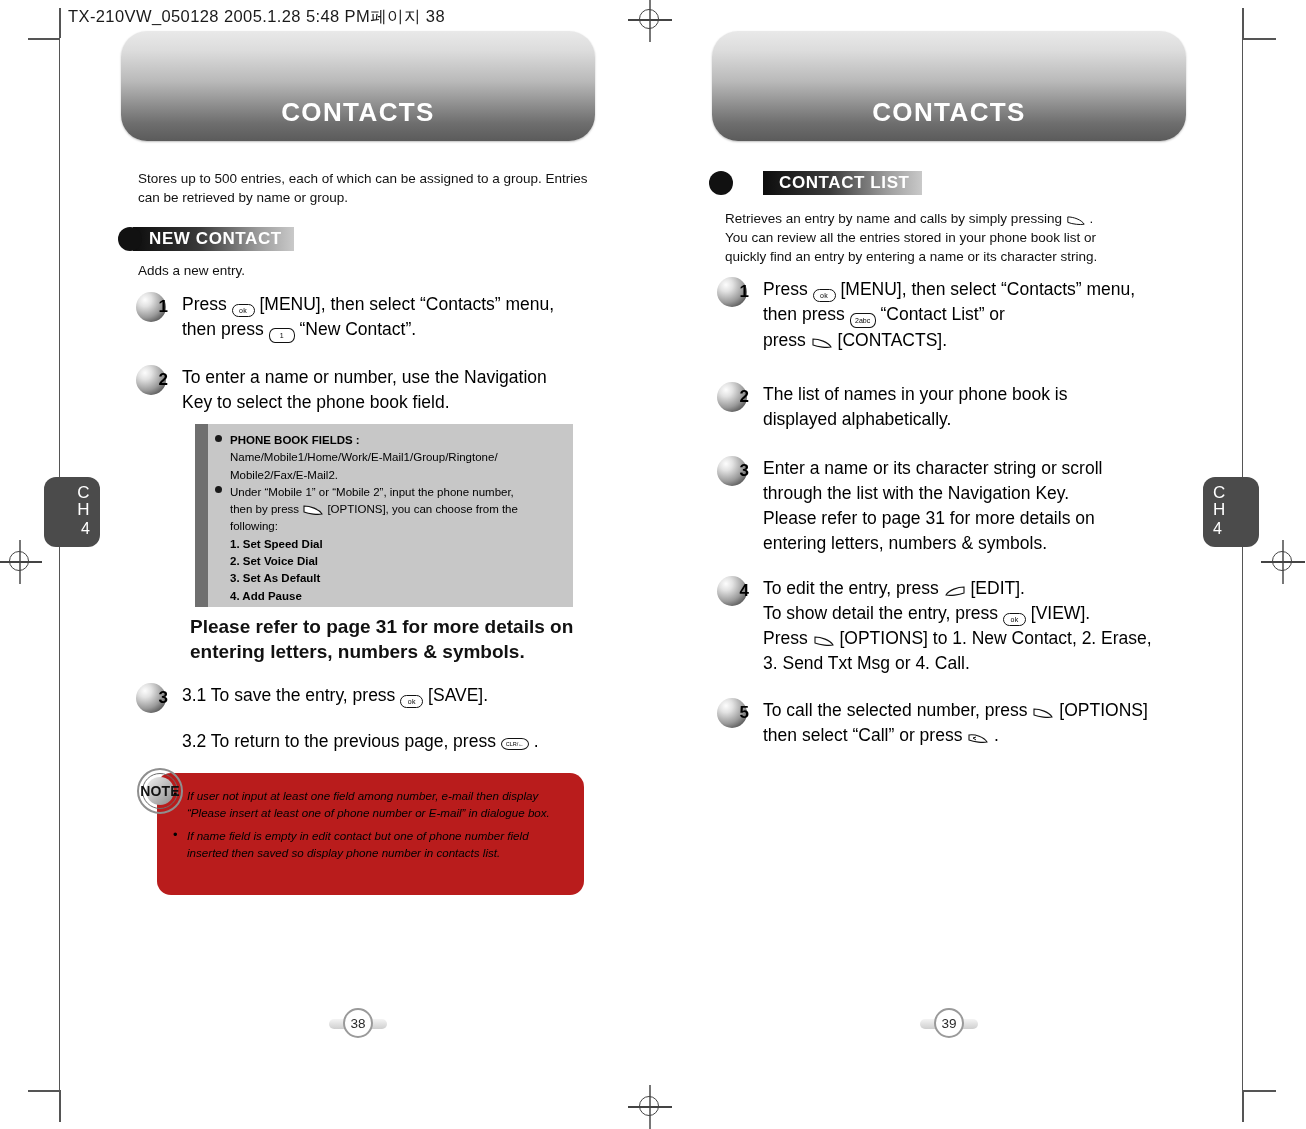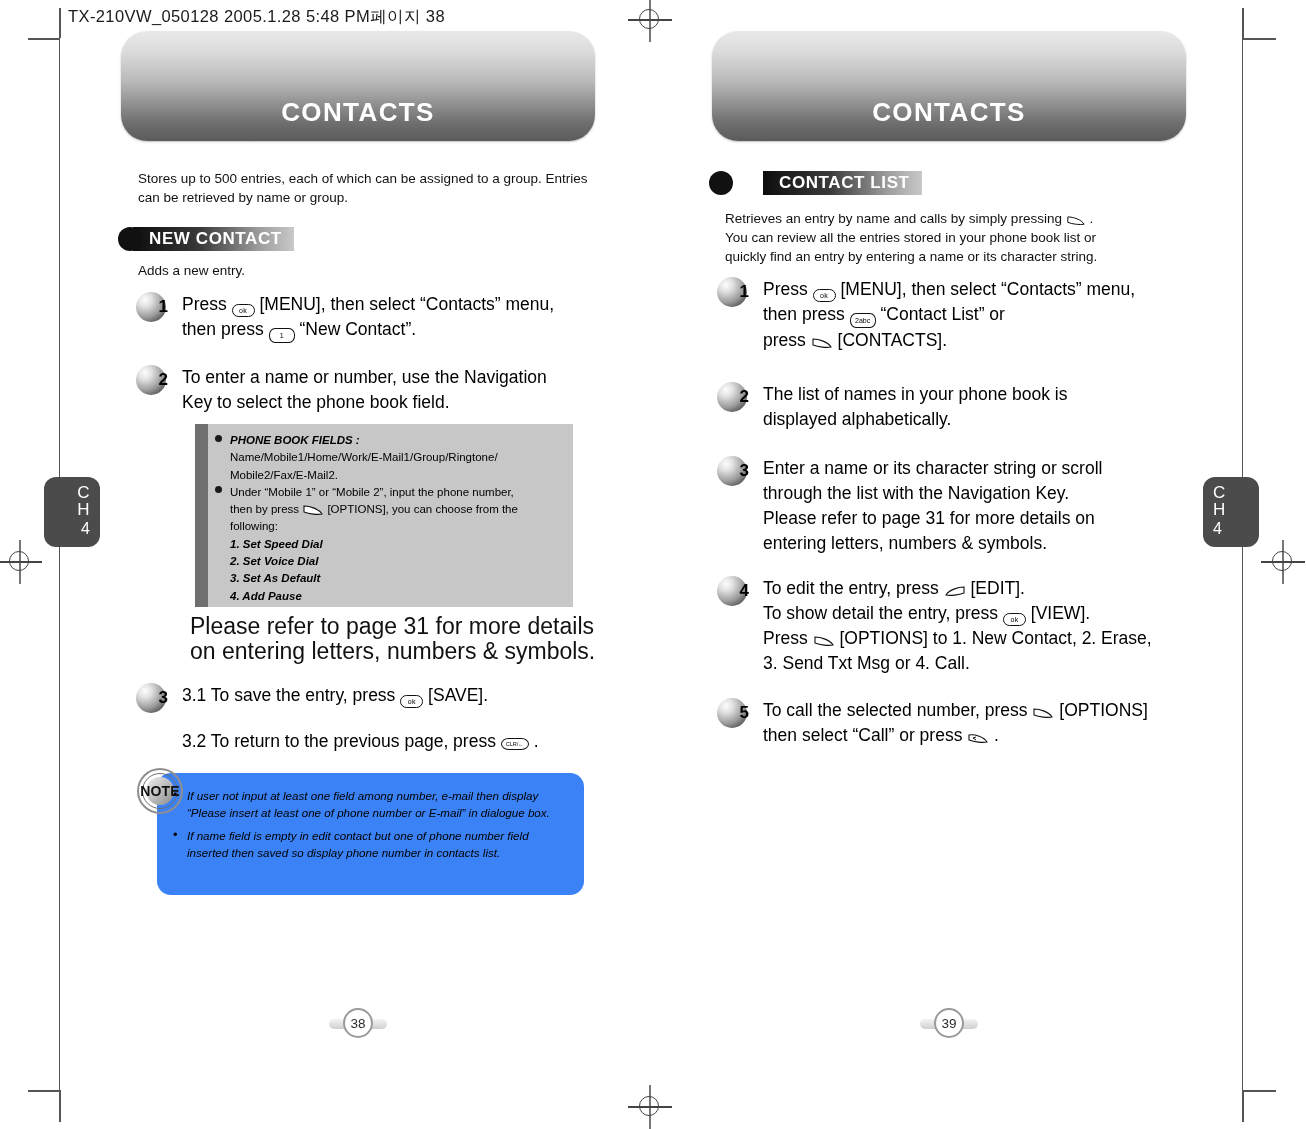--- a/index.html
+++ b/index.html
@@ -37,41 +37,41 @@
   .sechead{position:absolute;height:24px;display:flex;align-items:center;}
   .sechead .dot{width:24px;height:24px;border-radius:50%;background:#111;flex:0 0 auto;
       position:relative;z-index:2;}
   .sechead .bar{height:24px;margin-left:-9px;padding:0 12px 0 16px;display:flex;align-items:center;
       background:linear-gradient(to right,#0d0d0d 0%,#3a3a3a 42%,#9c9c9c 78%,#c9c9c9 100%);
       color:#fff;font-weight:bold;font-size:17px;letter-spacing:.6px;
       font-family:"Liberation Sans",sans-serif;}
 
   
   .ptxt{position:absolute;font-size:13.5px;line-height:19px;color:#111;}
-  .big{font-size:23px;line-height:25px;}
+  .big{font-size:19px;line-height:25px;font-weight:bold;}
 
   
   .step{position:absolute;}
   .step .ball{position:absolute;left:0;top:0;width:34px;height:30px;}
   .step .ball .sph{position:absolute;left:0;top:0;width:30px;height:30px;border-radius:50%;
       background:radial-gradient(circle at 30% 26%,#fdfdfd 0%,#e2e2e2 22%,#9a9a9a 58%,#4a4a4a 86%,#2b2b2b 100%);}
   .step .ball .num{position:absolute;left:0;top:0;width:34px;height:30px;
       display:flex;align-items:center;justify-content:flex-end;padding-right:2px;
       box-sizing:border-box;font-weight:bold;font-size:17px;color:#000;}
   .step .sbody{margin-left:46px;font-size:17.5px;line-height:25px;}
 
   
   .infobox{position:absolute;background:#c7c7c7;}
   .infobox .lbar{position:absolute;left:0;top:0;bottom:0;width:13px;background:#6f6f6f;}
   .infobox .ib-inner{margin-left:24px;padding:8px 10px 10px 0;font-size:11.5px;line-height:17.3px;}
   .ib-bullet{position:absolute;left:4px;width:7px;height:7px;border-radius:50%;background:#1a1a1a;}
-  .bold{font-weight:bold;font-style:italic;}
-
-  
-  .notebox{position:absolute;background:#3b82f6;border-radius:14px;}
+  .bold{font-weight:bold;}
+
+  
+  .notebox{position:absolute;background:#b91c1c;border-radius:14px;}
   .notebox ul{margin:0;padding:14px 16px 14px 30px;list-style:none;}
   .notebox li{position:relative;font-style:italic;font-size:11.6px;line-height:17px;margin-bottom:6px;}
   .notebox li:before{content:"\2022";position:absolute;left:-14px;top:-1px;font-size:13px;font-style:normal;}
   .noteicon{position:absolute;width:46px;height:46px;}
   .noteicon .r1{position:absolute;inset:0;border:2px solid #8f8f8f;border-radius:50%;}
   .noteicon .r2{position:absolute;inset:5px;border:1px solid #6d6d6d;border-radius:50%;}
   .noteicon .r3{position:absolute;inset:9px;border-radius:50%;
       background:linear-gradient(135deg,#f2f2f2,#bdbdbd 50%,#8c8c8c);}
   .noteicon .nlab{position:absolute;inset:9px;display:flex;align-items:center;justify-content:center;
       font-size:14px;font-weight:bold;color:#111;letter-spacing:.2px;}

